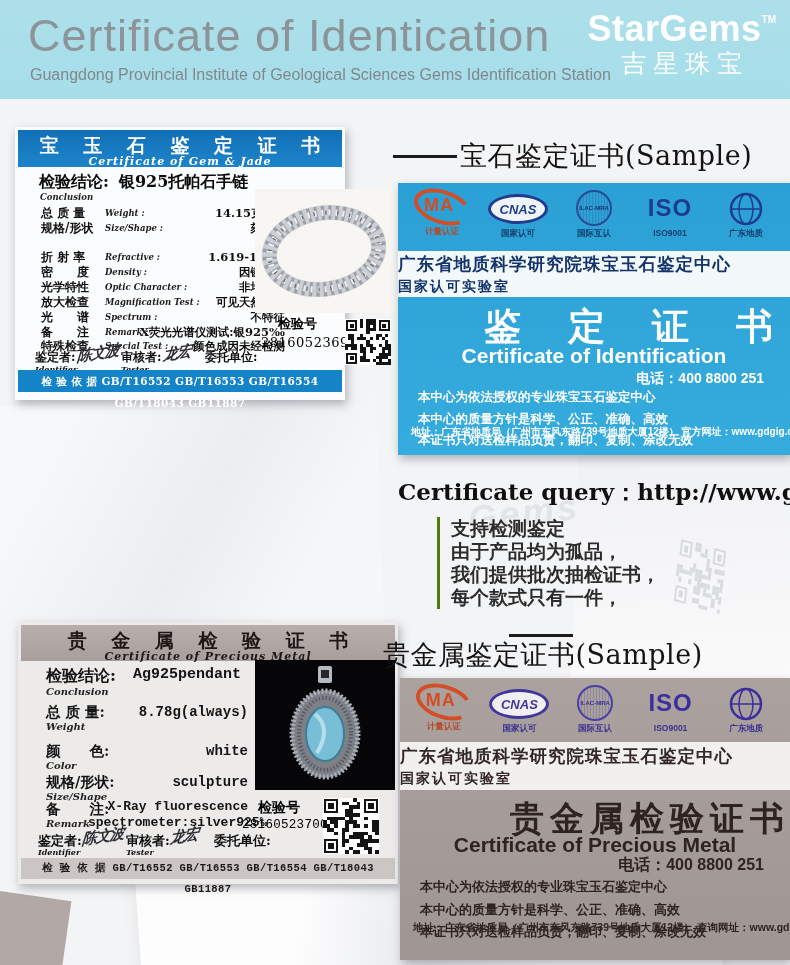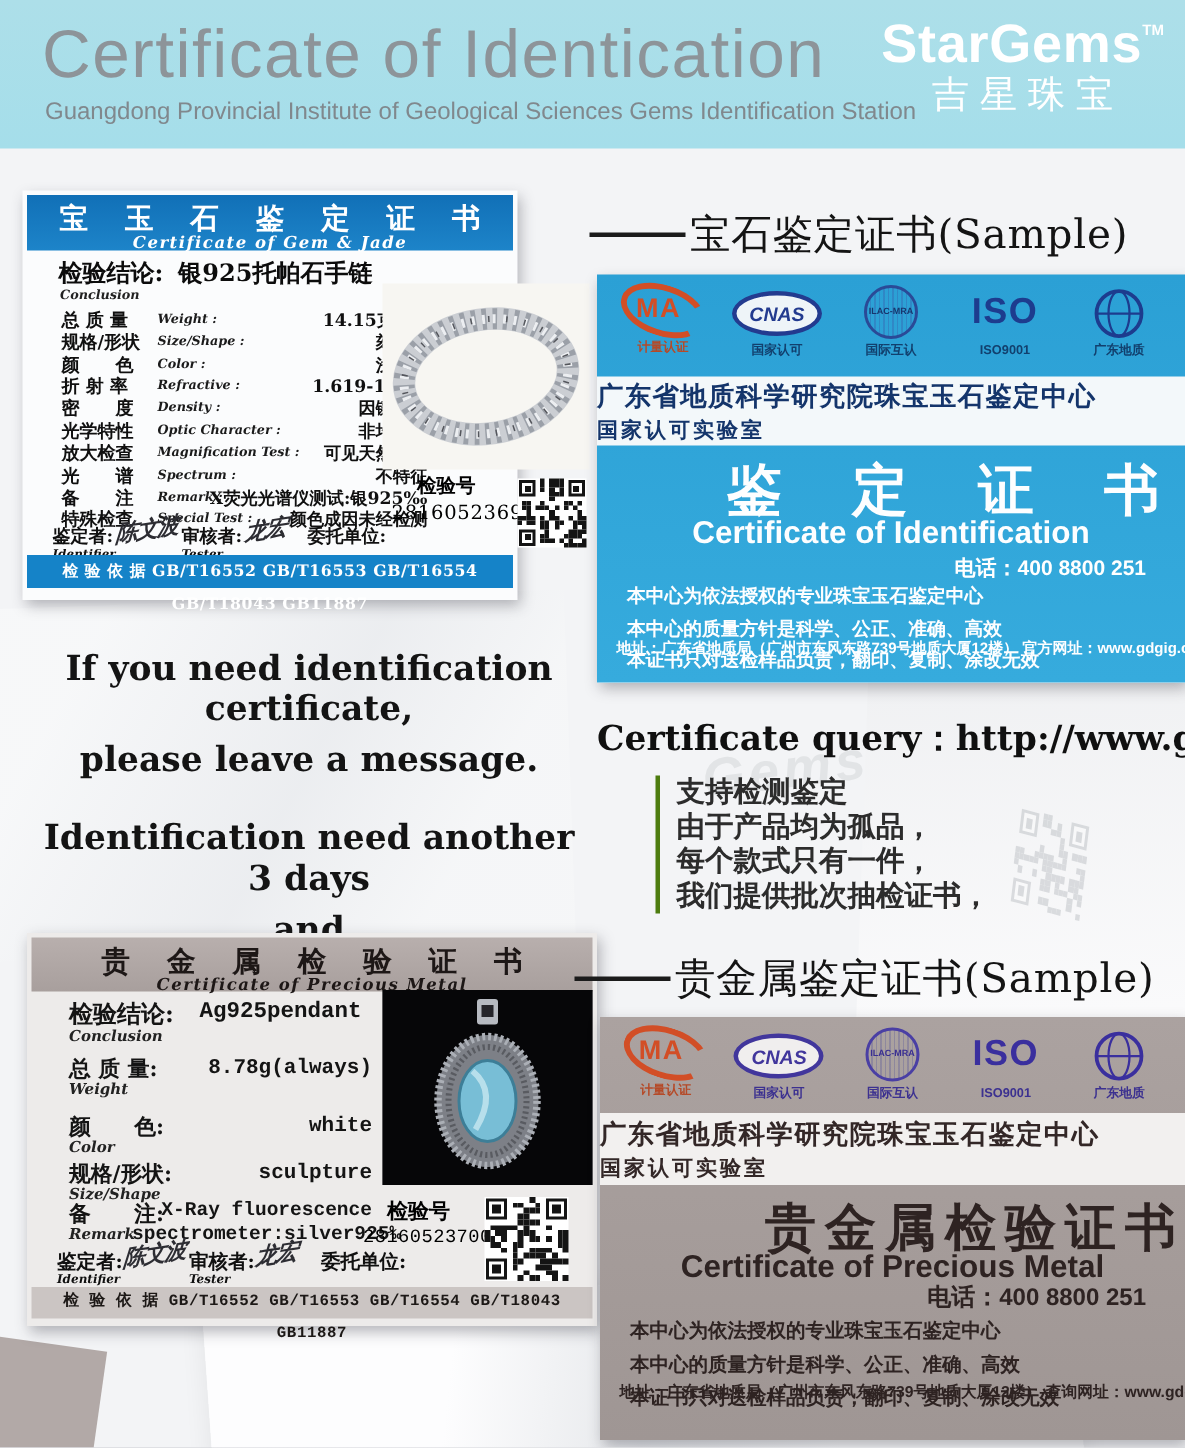--- a/index.html
+++ b/index.html
@@ -128,21 +128,21 @@
   .back2 .blines{top:200px;font-size:13px;color:#2e2322;}
   .baddr{position:absolute;left:13px;font-weight:bold;white-space:nowrap;}
   .back1 .baddr{top:242px;font-size:10px;color:#fdfeff;}
   .back2 .baddr{top:243px;font-size:10.5px;color:#2e2322;}
 
   
   .slabel{position:absolute;display:flex;align-items:center;z-index:3;color:#141414;}
   .slabel .dash{width:64px;height:3px;background:#1b1b1b;margin-right:3px;}
   .slabel .txt{font-family:"DejaVu Serif",serif;font-size:27px;letter-spacing:.5px;}
   .slabel1{left:393px;top:138px;}
-  .slabel2{left:383px;top:634px;}
+  .slabel2{left:383px;top:634px;flex-direction:column;}
 
   
   .notice{position:absolute;left:18px;top:432px;width:376px;text-align:center;z-index:2;
        font-family:"DejaVu Serif",serif;font-weight:bold;font-size:23px;color:#141414;}
   .notice p{margin:0 0 7px 0;}
   .notice .gap{height:18px;}
   .query{position:absolute;left:398px;top:477px;z-index:2;font-family:"DejaVu Serif",serif;
        font-weight:bold;font-size:23px;color:#101010;white-space:nowrap;}
   .qnotes{position:absolute;left:437px;top:517px;z-index:2;border-left:3px solid #4d7c0f;padding-left:11px;
        font-family:"DejaVu Serif",serif;font-size:19px;font-weight:bold;color:#2c2c2c;line-height:23px;}
@@ -184,25 +184,20 @@
 
     <div class="g-row" style="top:78px">
         <span class="g-cn">总 质 量</span>
         <span class="g-en">Weight :</span>
         <span class="g-val">14.15克(总)</span>
       </div>
     <div class="g-row" style="top:93px">
         <span class="g-cn">规格/形状</span>
         <span class="g-en">Size/Shape :</span>
         <span class="g-val">刻面型</span>
-      </div>
-    <div class="g-row" style="top:108px">
-        <span class="g-cn">颜　　色</span>
-        <span class="g-en">Color :</span>
-        <span class="g-val">浅蓝色</span>
       </div>
     <div class="g-row" style="top:122px">
         <span class="g-cn">折 射 率</span>
         <span class="g-en">Refractive :</span>
         <span class="g-val">1.619-1.627</span>
       </div>
     <div class="g-row" style="top:137px">
         <span class="g-cn">密　　度</span>
         <span class="g-en">Density :</span>
         <span class="g-val">因镶未测</span>
@@ -393,36 +388,28 @@
     <div class="bt2">Certificate of Identification</div>
     <div class="bphone">电话：400 8800 251</div>
     <div class="blines">
       <p>本中心为依法授权的专业珠宝玉石鉴定中心</p>
       <p>本中心的质量方针是科学、公正、准确、高效</p>
       <p>本证书只对送检样品负责，翻印、复制、涂改无效</p>
     </div>
     <div class="baddr">地址：广东省地质局（广州市东风东路739号地质大厦12楼）  官方网址：www.gdgig.com</div>
   </div>
 
-  <div class="notice">
-    <p>If you need identification certificate,</p>
-    <p>please leave a message.</p>
-    <div class="gap"></div>
-    <p>Identification need another 3 days</p>
-    <p>and</p>
-    <p>extra charge $4.</p>
-  </div>
 
   <div class="wm-gems">Gems</div>
   <div class="query">Certificate query：http://www.gdgig.com</div>
   <div class="qnotes">
     <div>支持检测鉴定</div>
     <div>由于产品均为孤品，</div>
+    <div>我们提供批次抽检证书，</div>
     <div>每个款式只有一件，</div>
-    <div>我们提供批次抽检证书，</div>
   </div>
   <div class="qr light wqr">
       <i style="left:16px;top:0px;width:3.2px;height:4.266666666666667px"></i>
       <i style="left:19.200000000000003px;top:0px;width:3.2px;height:4.266666666666667px"></i>
       <i style="left:16px;top:4.266666666666667px;width:3.2px;height:4.266666666666667px"></i>
       <i style="left:19.200000000000003px;top:4.266666666666667px;width:3.2px;height:4.266666666666667px"></i>
       <i style="left:25.6px;top:4.266666666666667px;width:3.2px;height:4.266666666666667px"></i>
       <i style="left:22.400000000000002px;top:8.533333333333333px;width:3.2px;height:4.266666666666667px"></i>
       <i style="left:25.6px;top:8.533333333333333px;width:3.2px;height:4.266666666666667px"></i>
       <i style="left:28.8px;top:12.8px;width:3.2px;height:4.266666666666667px"></i>

